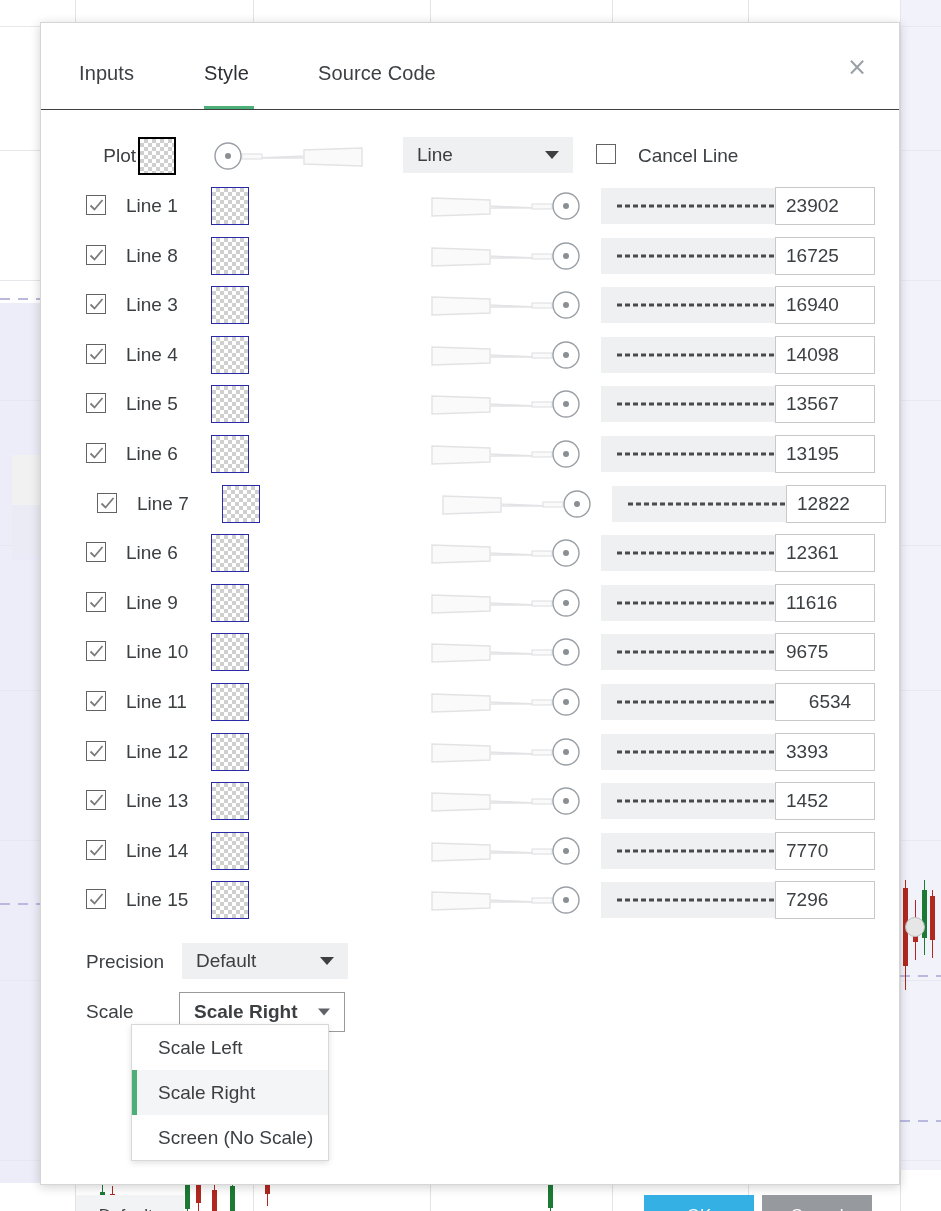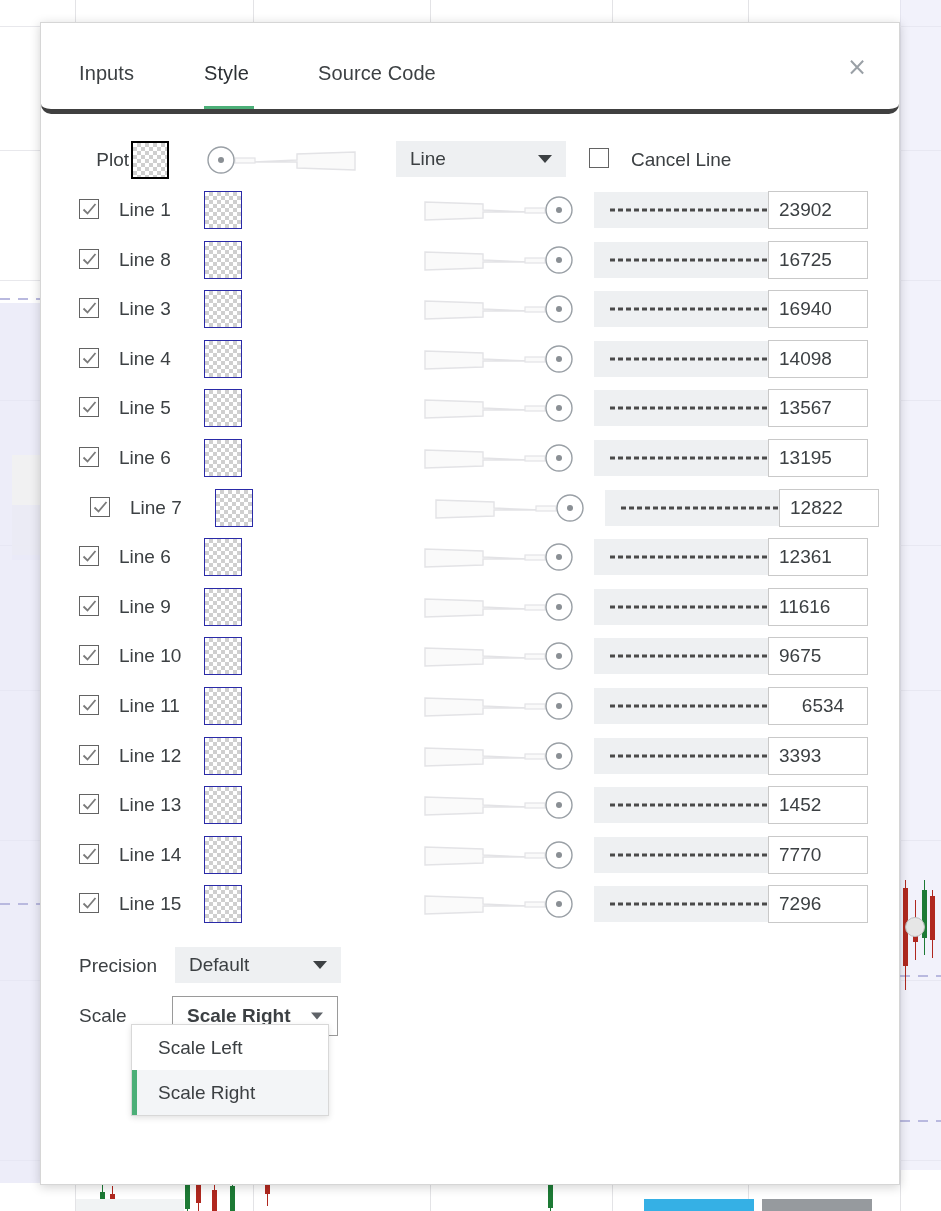--- a/index.html
+++ b/index.html
@@ -25,36 +25,36 @@
   .bg-circle{position:absolute;width:18px;height:18px;border-radius:50%;
     background:#e6e6e6;border:1px solid #bdbdbd;}
 
   
   #dialog{
     position:absolute;left:40px;top:22px;width:860px;height:1163px;
     background:#fff;border:1px solid #d6d6d6;
     box-shadow:0 2px 10px rgba(0,0,0,.18);
     box-sizing:border-box;
   }
-  .tabbar{height:86px;border-bottom:5px solid #404040;position:relative;border-radius:10px;}
+  .tabbar{height:86px;border-bottom:1px solid #404040;position:relative;}
   .tab{
     position:absolute;top:50px;transform:translateY(-50%);
     font-size:20px;color:#3c4043;cursor:pointer;letter-spacing:.1px;
   }
   .tab.active{color:#2c3034;}
   .tab-underline{position:absolute;height:3px;background:#4caf78;bottom:0;}
   .close-x{
     position:absolute;right:28px;top:30px;width:28px;height:28px;
     color:#9aa0a6;font-size:24px;line-height:28px;text-align:center;cursor:pointer;
     font-family:"DejaVu Sans", sans-serif;
   }
 
   
   .body-area{position:relative;height:1076px;}
-  .row{position:absolute;left:0;right:0;height:40px;text-decoration:underline;}
+  .row{position:absolute;left:7px;right:0;height:40px;text-decoration:underline;}
 
   .lbl{position:absolute;font-size:19px;color:#3c4043;line-height:40px;}
   .lbl-right{text-align:right;}
 
   
   .cb{
     position:absolute;top:9px;width:20px;height:20px;box-sizing:border-box;
     border:1.6px solid #636363;background:#fff;cursor:pointer;
   }
   .cb svg{display:block;position:absolute;left:1px;top:1px;}
@@ -605,13 +605,14 @@
     </div>
     <div class="btn btn-ok">OK</div>
     <div class="btn btn-cancel">Cancel</div>
 
   </div>
 </div>
 
 <div id="scale-menu">
     <div class="menu-item">Scale Left</div>
     <div class="menu-item selected">Scale Right</div>
+    <div class="menu-item">Screen (No Scale)</div>
   </div>
 
 </body></html>

